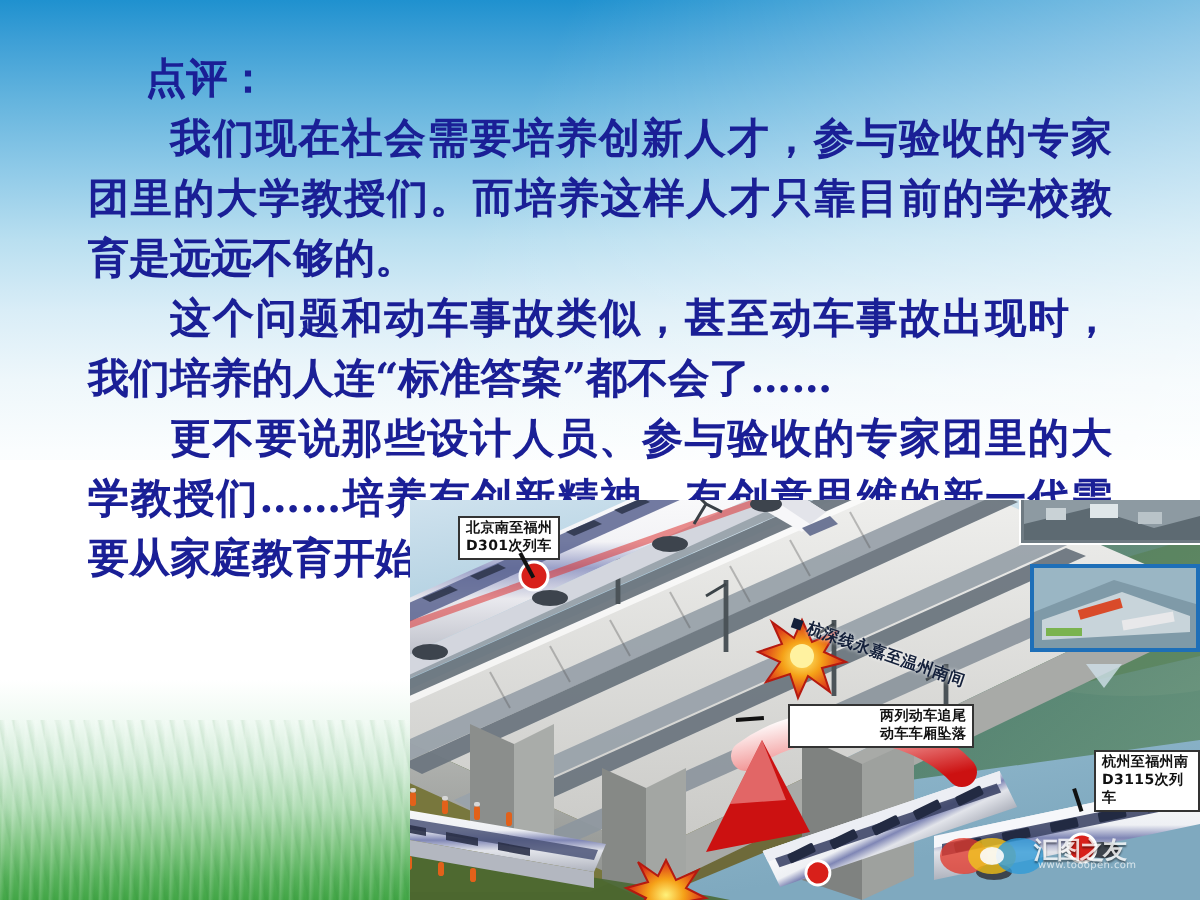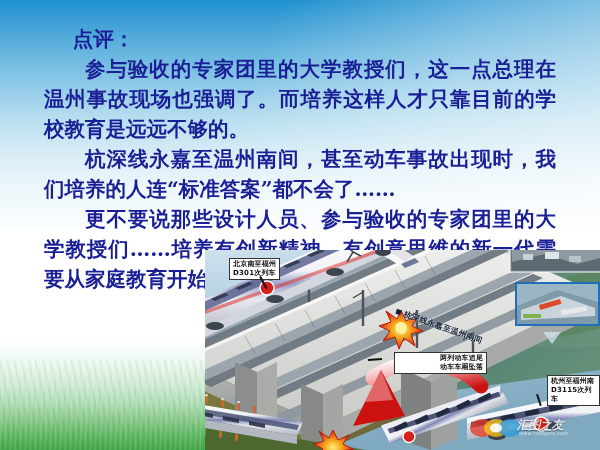--- a/index.html
+++ b/index.html
@@ -160,21 +160,20 @@
   }
 
   .watermark {
     position: absolute;
     left: 472px;
     top: 424px;
     width: 126px;
     height: 24px;
     opacity: .92;
     pointer-events: none;
-    font-style: italic;
   }
   .wm-text {
     position: absolute;
     left: 48px;
     top: 1px;
     color: rgba(255,255,255,.88);
     font-size: 12px;
     font-weight: 700;
     font-family: "DejaVu Sans", "Liberation Sans", sans-serif;
     text-shadow: 0 1px 1px rgba(0,0,0,.5);
@@ -196,22 +195,22 @@
 <div id="slide">
 
   <div class="bg-sky"></div>
   <div class="bg-sky-right"></div>
   <div class="bg-mid"></div>
   <div class="bg-grass"></div>
   <div class="bg-grass-tex"></div>
 
   <div class="text-block">
     <p class="p-head">点评：</p>
-    <p class="p-indent">参与验收的专家团里的大学教授们，这一点总理在温州事故现场也强调了。而培养这样人才只靠目前的学校教育是远远不够的。</p>
-    <p class="p-indent">杭深线永嘉至温州南间，甚至动车事故出现时，我们培养的人连“标准答案”都不会了……</p>
+    <p class="p-indent">我们现在社会需要培养创新人才，参与验收的专家团里的大学教授们。而培养这样人才只靠目前的学校教育是远远不够的。</p>
+    <p class="p-indent">这个问题和动车事故类似，甚至动车事故出现时，我们培养的人连“标准答案”都不会了……</p>
     <p class="p-indent">更不要说那些设计人员、参与验收的专家团里的大学教授们……培养有创新精神、有创意思维的新一代需要从家庭教育开始。</p>
   </div>
 
   <div id="figure">
     <svg width="395" height="200" viewBox="0 0 395 200" xmlns="http://www.w3.org/2000/svg">
       <defs>
         <linearGradient id="skyG" x1="0" y1="0" x2="0.35" y2="1">
           <stop offset="0%" stop-color="#cfe2ee"></stop>
           <stop offset="35%" stop-color="#a9cbdd"></stop>
           <stop offset="70%" stop-color="#8fb7cc"></stop>

